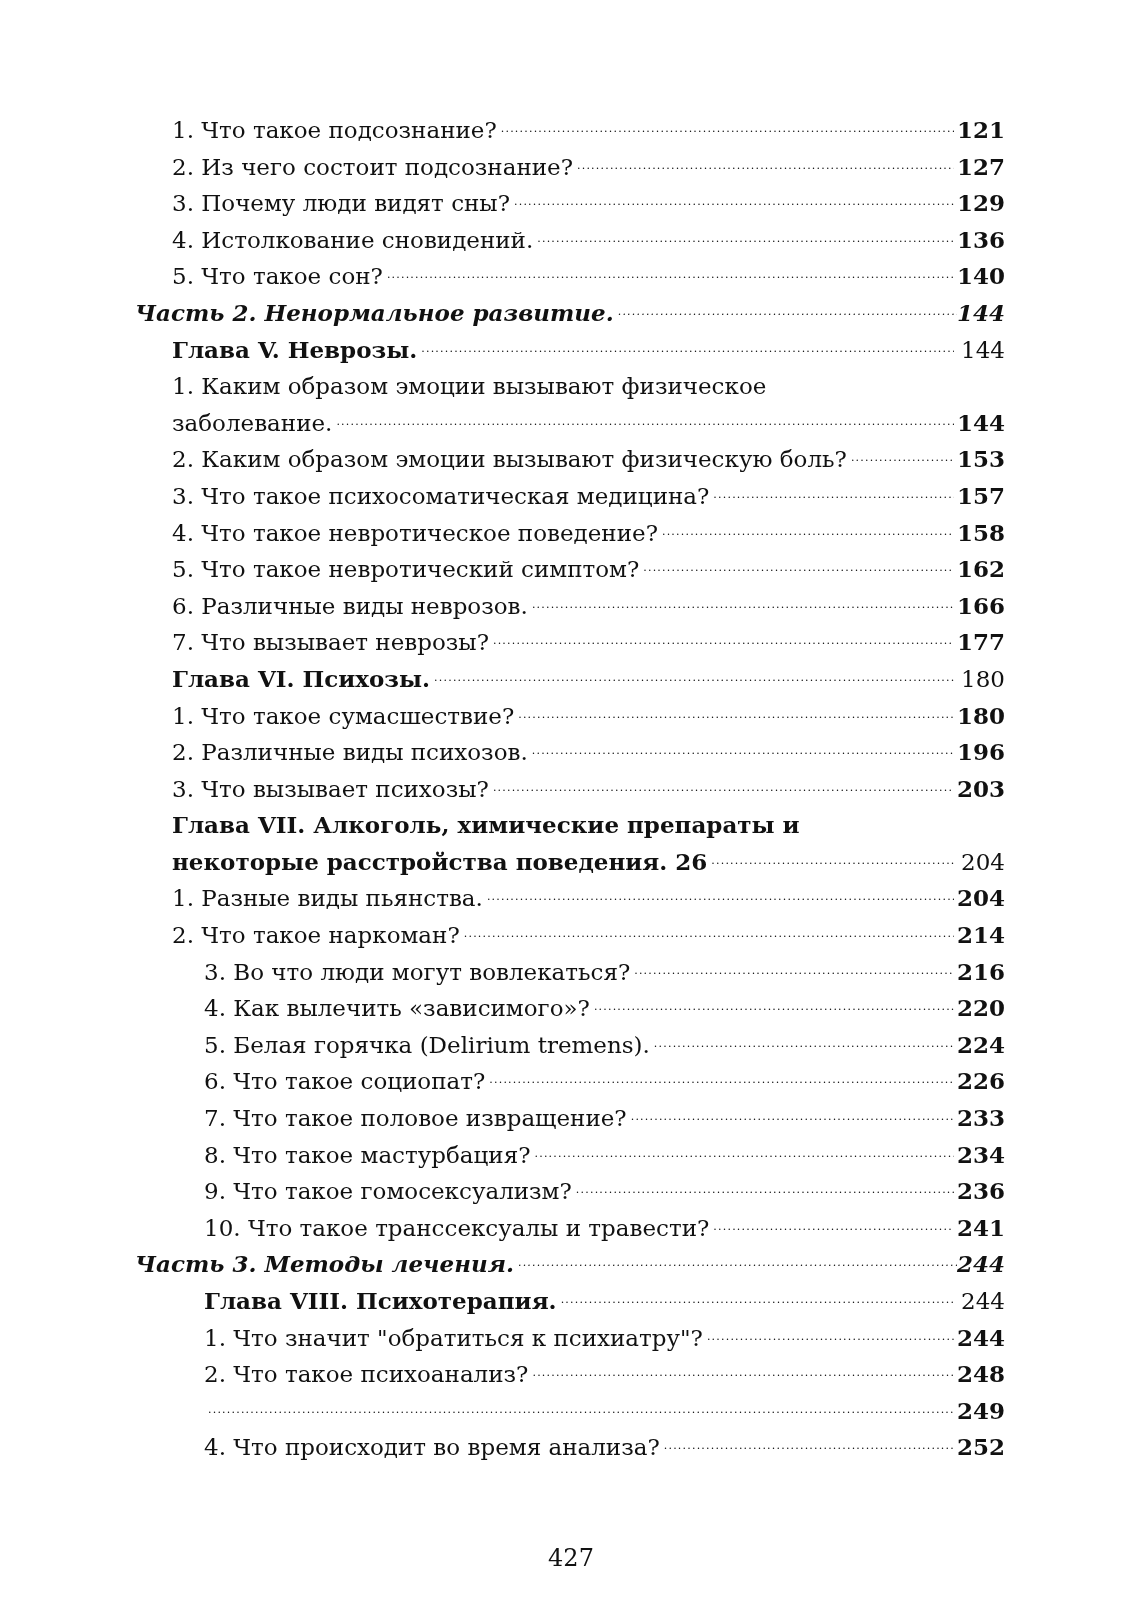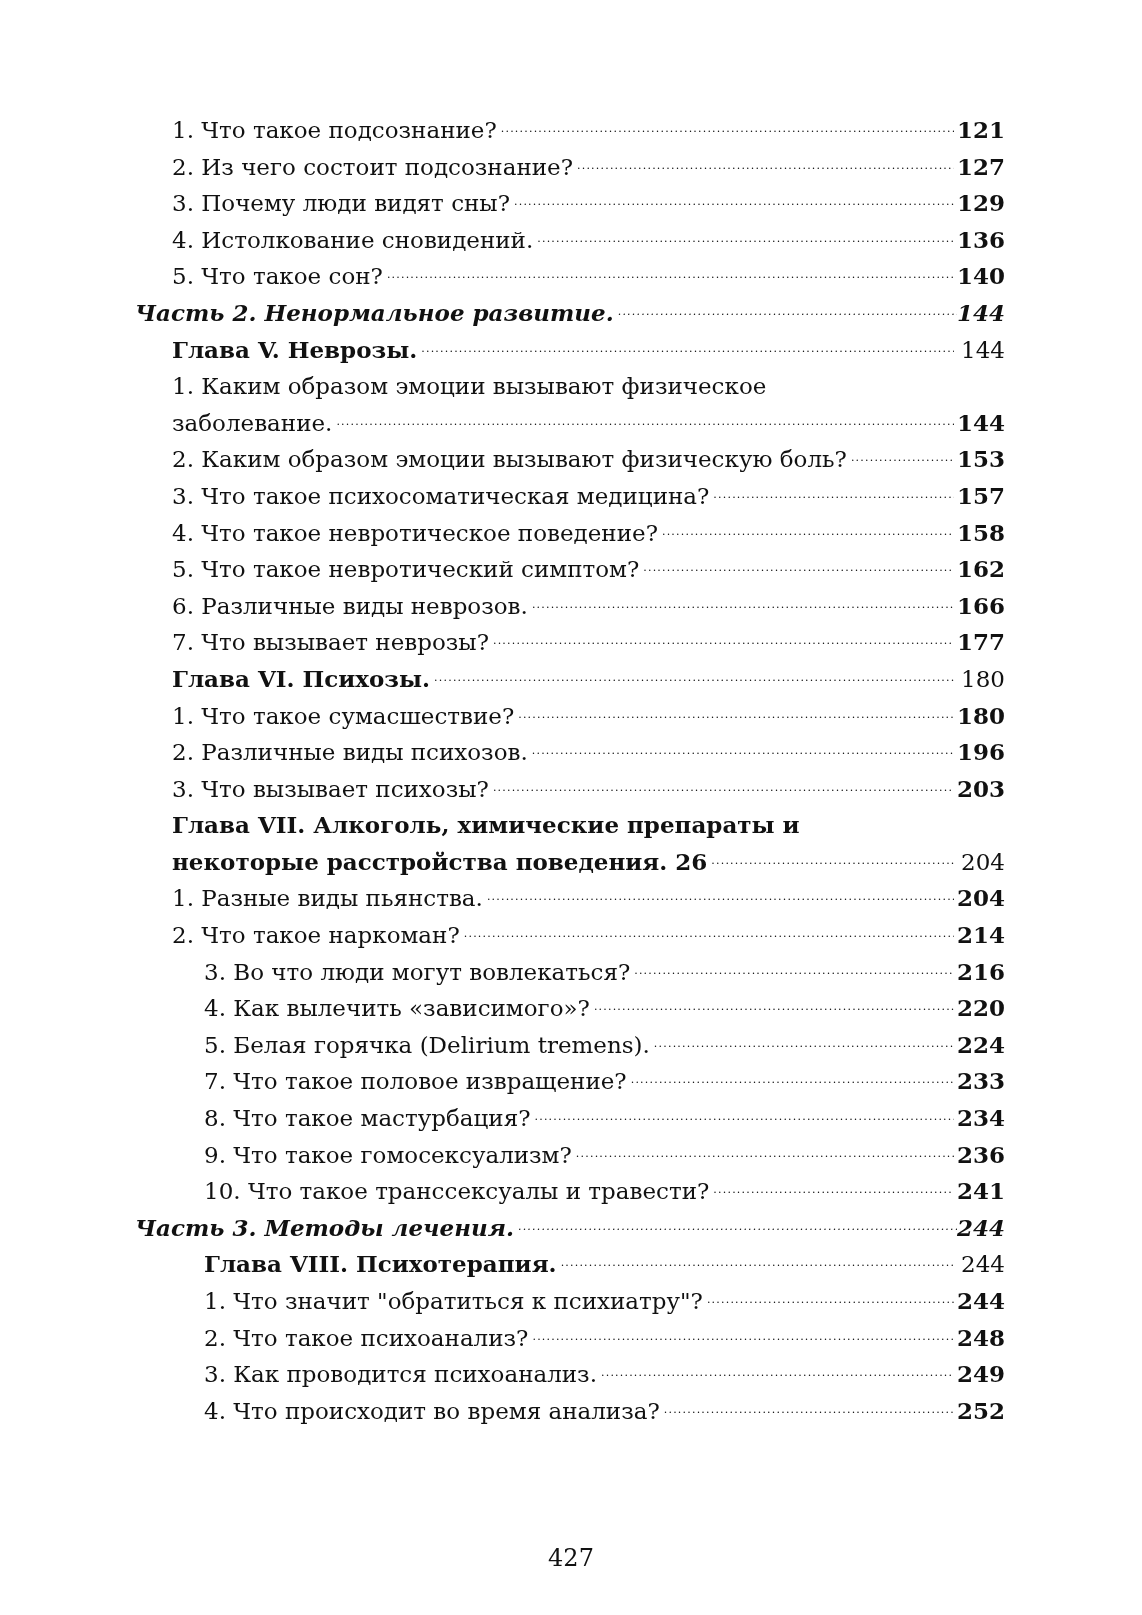--- a/index.html
+++ b/index.html
@@ -259,20 +259,27 @@
       </div>
       <div class="row l2 item">
         <div class="line">
           <span class="title">5. Белая горячка (Delirium tremens).</span>
           <span class="leader"></span>
           <span class="page-num">224</span>
         </div>
       </div>
       <div class="row l2 item">
         <div class="line">
+          <span class="title">6. Что такое социопат?</span>
+          <span class="leader"></span>
+          <span class="page-num">226</span>
+        </div>
+      </div>
+      <div class="row l2 item">
+        <div class="line">
           <span class="title">7. Что такое половое извращение?</span>
           <span class="leader"></span>
           <span class="page-num">233</span>
         </div>
       </div>
       <div class="row l2 item">
         <div class="line">
           <span class="title">8. Что такое мастурбация?</span>
           <span class="leader"></span>
           <span class="page-num">234</span>
@@ -315,21 +322,20 @@
       </div>
       <div class="row l2 item">
         <div class="line">
           <span class="title">2. Что такое психоанализ?</span>
           <span class="leader"></span>
           <span class="page-num">248</span>
         </div>
       </div>
       <div class="row l2 item">
         <div class="line">
-          <span class="title">3. Как проводится психоанализ.</span>
           <span class="leader"></span>
           <span class="page-num">249</span>
         </div>
       </div>
       <div class="row l2 item">
         <div class="line">
           <span class="title">4. Что происходит во время анализа?</span>
           <span class="leader"></span>
           <span class="page-num">252</span>
         </div>

